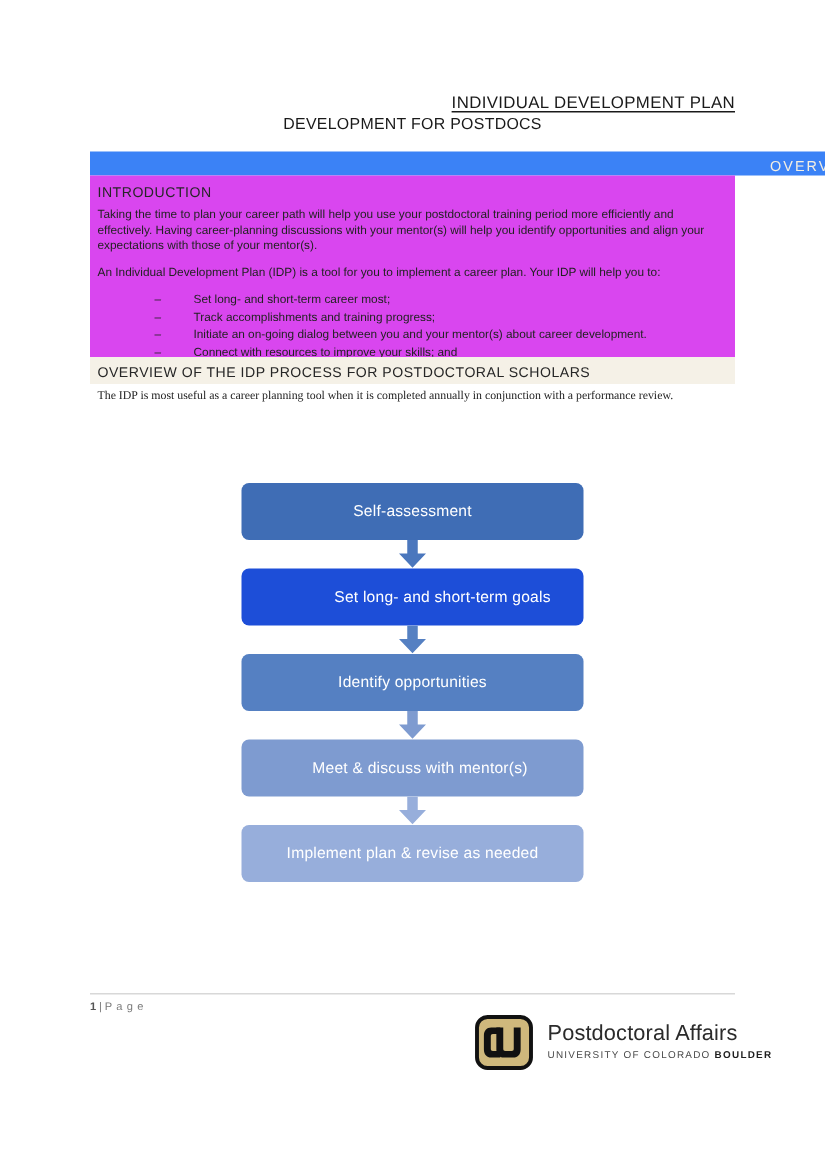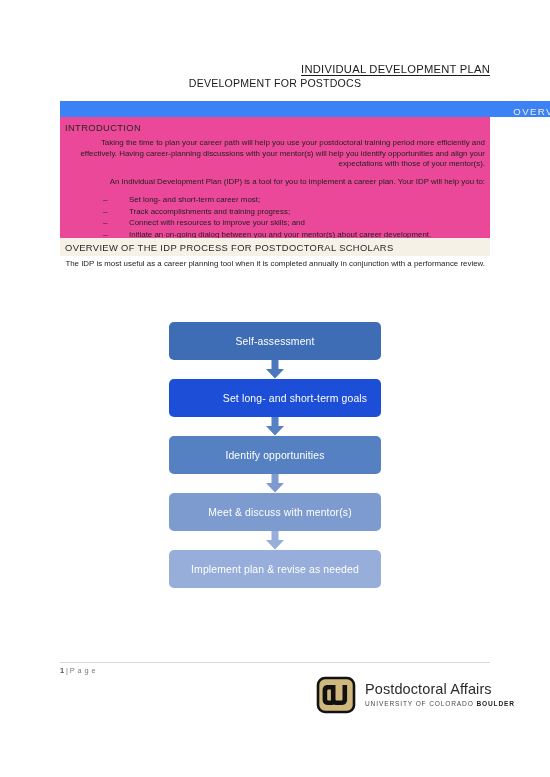--- a/index.html
+++ b/index.html
@@ -63,37 +63,37 @@
     color: #f4efe2;
     line-height: 16px;
   }
 
   
   .cream-block {
     position: absolute;
     left: 60px;
     top: 117px;
     width: 430px;
-    background: #ec4899;
+    background: #d946ef;
     padding: 5px 5px 6px 5px;
     box-sizing: border-box;
   }
   .section-head {
     font-size: 9.4px;
     color: #262626;
     letter-spacing: 0.35px;
     margin: 0 0 4px 0;
     line-height: 12px;
   }
   .body-p {
     font-size: 7.9px;
     color: #222222;
     line-height: 10.6px;
     margin: 0 0 7px 0;
-    text-align: right;
+    text-align: left;
   }
   .body-p:last-child { margin-bottom: 0; }
 
   ul.dash-list {
     list-style: none;
     margin: 0;
     padding: 0 0 0 38px;
   }
   ul.dash-list li {
     font-size: 7.9px;
@@ -135,21 +135,21 @@
     position: absolute;
     left: 0;
     top: 322px;
     width: 550px;
   }
   .flow-row {
     display: flex;
     justify-content: center;
   }
   .flow-box {
-    width: 212px;
+    width: 228px;
     height: 38px;
     border-radius: 5px;
     display: flex;
     align-items: center;
     justify-content: center;
     color: #ffffff;
     font-size: 10.4px;
     letter-spacing: 0.15px;
     box-sizing: border-box;
     text-align: center;
@@ -183,31 +183,31 @@
   <div class="cream-block">
     <div class="section-head">INTRODUCTION</div>
 
     <p class="body-p">Taking the time to plan your career path will help you use your postdoctoral training period more efficiently and effectively. Having career-planning discussions with your mentor(s) will help you identify opportunities and align your expectations with those of your mentor(s).</p>
 
     <p class="body-p">An Individual Development Plan (IDP) is a tool for you to implement a career plan. Your IDP will help you to:</p>
 
     <ul class="dash-list">
       <li>Set long- and short-term career most;</li>
       <li>Track accomplishments and training progress;</li>
+      <li>Initiate an on-going dialog between you and your mentor(s) about career development.</li>
       <li>Connect with resources to improve your skills; and</li>
-      <li>Initiate an on-going dialog between you and your mentor(s) about career development.</li>
     </ul>
   </div>
 
   <div class="cream-block-2">
     <div class="section-head" style="margin:0;">OVERVIEW OF THE IDP PROCESS FOR POSTDOCTORAL SCHOLARS</div>
   </div>
 
   <div class="white-block-2">
-    <p class="body-p" style="margin-bottom:12px;">The IDP is most useful as a career planning tool when it is completed annually in conjunction with a performance review.</p>
+    <p class="body-p" style="margin-bottom:12px;font-family:Liberation Serif, serif;">The IDP is most useful as a career planning tool when it is completed annually in conjunction with a performance review.</p>
 
   </div>
 
   <div class="flow">
 
     <div class="flow-row">
       <div class="flow-box" id="fbox0" style="background: rgb(63, 109, 181);">Self-assessment</div>
     </div>
     <div class="flow-arrow-row">
       <svg class="flow-arrow" viewBox="0 0 20 19">

